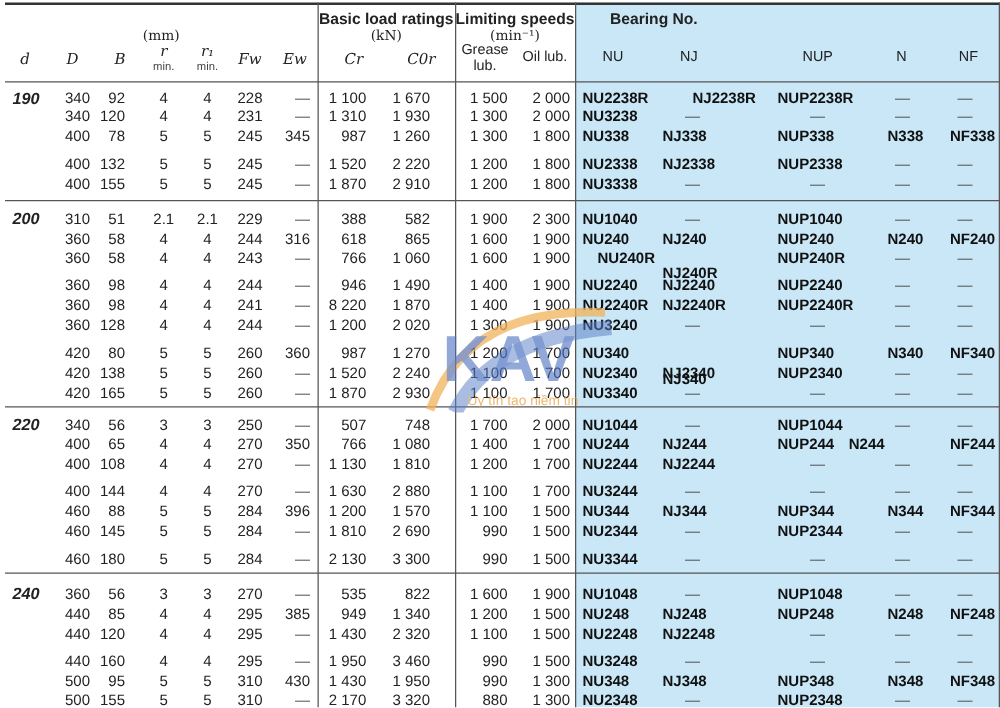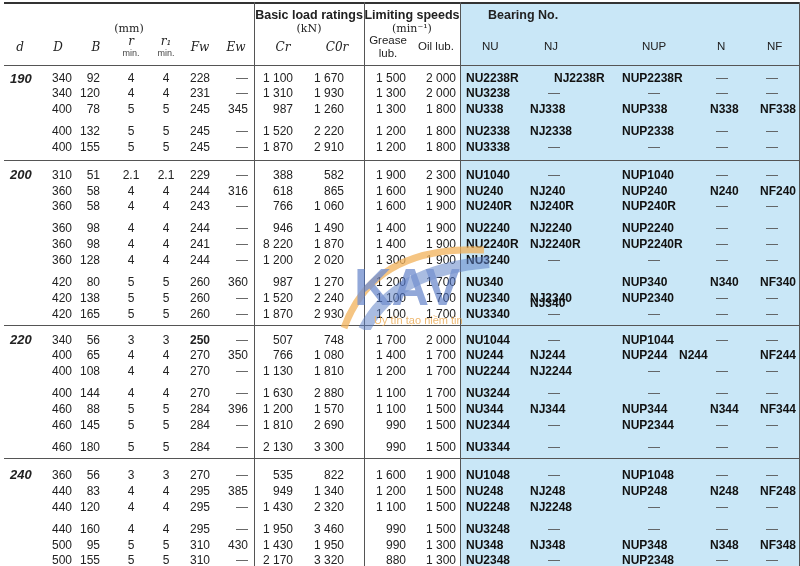--- a/index.html
+++ b/index.html
@@ -176,22 +176,22 @@
       <div class="cell r" style="left: 44px; top: 199px; width: 24px;">360</div>
       <div class="cell r" style="left: 72px; top: 199px; width: 24px;">58</div>
       <div class="cell c" style="left: 112px; top: 199px; width: 30px;">4</div>
       <div class="cell c" style="left: 147px; top: 199px; width: 30px;">4</div>
       <div class="cell r" style="left: 182px; top: 199px; width: 24px;">243</div>
       <div class="cell r dash" style="left: 214px; top: 199px; width: 30px;">—</div>
       <div class="cell r" style="left: 255px; top: 199px; width: 34px;">766</div>
       <div class="cell r" style="left: 300px; top: 199px; width: 40px;">1 060</div>
       <div class="cell r" style="left: 360px; top: 199px; width: 42px;">1 600</div>
       <div class="cell r" style="left: 410px; top: 199px; width: 42px;">1 900</div>
-      <div class="cell b" style="left: 462px; top: 199px; width: 70px;">NU240R</div>
-      <div class="cell b" style="left: 526px; top: 199px; width: 80px;">NJ240R</div>
+      <div class="cell b" style="left: 462px; top: 199px; width: 70px; text-align: center;">NU240R</div>
+      <div class="cell b" style="left: 526px; top: 211px; width: 80px;">NJ240R</div>
       <div class="cell b" style="left: 618px; top: 199px; width: 90px;">NUP240R</div>
       <div class="cell dash c" style="left: 706px; top: 199px; width: 24px;">—</div>
       <div class="cell dash c" style="left: 756px; top: 199px; width: 24px;">—</div>
       <div class="cell r" style="left: 44px; top: 221px; width: 24px;">360</div>
       <div class="cell r" style="left: 72px; top: 221px; width: 24px;">98</div>
       <div class="cell c" style="left: 112px; top: 221px; width: 30px;">4</div>
       <div class="cell c" style="left: 147px; top: 221px; width: 30px;">4</div>
       <div class="cell r" style="left: 182px; top: 221px; width: 24px;">244</div>
       <div class="cell r dash" style="left: 214px; top: 221px; width: 30px;">—</div>
       <div class="cell r" style="left: 255px; top: 221px; width: 34px;">946</div>
@@ -277,21 +277,21 @@
       <div class="cell dash c" style="left: 538px; top: 307px; width: 24px;">—</div>
       <div class="cell dash c" style="left: 638px; top: 307px; width: 24px;">—</div>
       <div class="cell dash c" style="left: 706px; top: 307px; width: 24px;">—</div>
       <div class="cell dash c" style="left: 756px; top: 307px; width: 24px;">—</div>
       <div class="hline" style="top: 325px;"></div>
       <div class="cell d" style="left: 6px; top: 333px;">220</div>
       <div class="cell r" style="left: 44px; top: 333px; width: 24px;">340</div>
       <div class="cell r" style="left: 72px; top: 333px; width: 24px;">56</div>
       <div class="cell c" style="left: 112px; top: 333px; width: 30px;">3</div>
       <div class="cell c" style="left: 147px; top: 333px; width: 30px;">3</div>
-      <div class="cell r" style="left: 182px; top: 333px; width: 24px; font-weight: bold;">250</div>
+      <div class="cell r" style="left: 182px; top: 333px; width: 24px;">250</div>
       <div class="cell r dash" style="left: 214px; top: 333px; width: 30px;">—</div>
       <div class="cell r" style="left: 255px; top: 333px; width: 34px;">507</div>
       <div class="cell r" style="left: 300px; top: 333px; width: 40px;">748</div>
       <div class="cell r" style="left: 360px; top: 333px; width: 42px;">1 700</div>
       <div class="cell r" style="left: 410px; top: 333px; width: 42px;">2 000</div>
       <div class="cell b" style="left: 462px; top: 333px; width: 70px;">NU1044</div>
       <div class="cell dash c" style="left: 538px; top: 333px; width: 24px;">—</div>
       <div class="cell b" style="left: 618px; top: 333px; width: 90px;">NUP1044</div>
       <div class="cell dash c" style="left: 706px; top: 333px; width: 24px;">—</div>
       <div class="cell dash c" style="left: 756px; top: 333px; width: 24px;">—</div>
@@ -396,21 +396,21 @@
       <div class="cell r" style="left: 255px; top: 468px; width: 34px;">535</div>
       <div class="cell r" style="left: 300px; top: 468px; width: 40px;">822</div>
       <div class="cell r" style="left: 360px; top: 468px; width: 42px;">1 600</div>
       <div class="cell r" style="left: 410px; top: 468px; width: 42px;">1 900</div>
       <div class="cell b" style="left: 462px; top: 468px; width: 70px;">NU1048</div>
       <div class="cell dash c" style="left: 538px; top: 468px; width: 24px;">—</div>
       <div class="cell b" style="left: 618px; top: 468px; width: 90px;">NUP1048</div>
       <div class="cell dash c" style="left: 706px; top: 468px; width: 24px;">—</div>
       <div class="cell dash c" style="left: 756px; top: 468px; width: 24px;">—</div>
       <div class="cell r" style="left: 44px; top: 484px; width: 24px;">440</div>
-      <div class="cell r" style="left: 72px; top: 484px; width: 24px;">83</div>
+      <div class="cell r" style="left: 72px; top: 484px; width: 24px;">85</div>
       <div class="cell c" style="left: 112px; top: 484px; width: 30px;">4</div>
       <div class="cell c" style="left: 147px; top: 484px; width: 30px;">4</div>
       <div class="cell r" style="left: 182px; top: 484px; width: 24px;">295</div>
       <div class="cell r" style="left: 214px; top: 484px; width: 30px;">385</div>
       <div class="cell r" style="left: 255px; top: 484px; width: 34px;">949</div>
       <div class="cell r" style="left: 300px; top: 484px; width: 40px;">1 340</div>
       <div class="cell r" style="left: 360px; top: 484px; width: 42px;">1 200</div>
       <div class="cell r" style="left: 410px; top: 484px; width: 42px;">1 500</div>
       <div class="cell b" style="left: 462px; top: 484px; width: 70px;">NU248</div>
       <div class="cell b" style="left: 526px; top: 484px; width: 80px;">NJ248</div>

